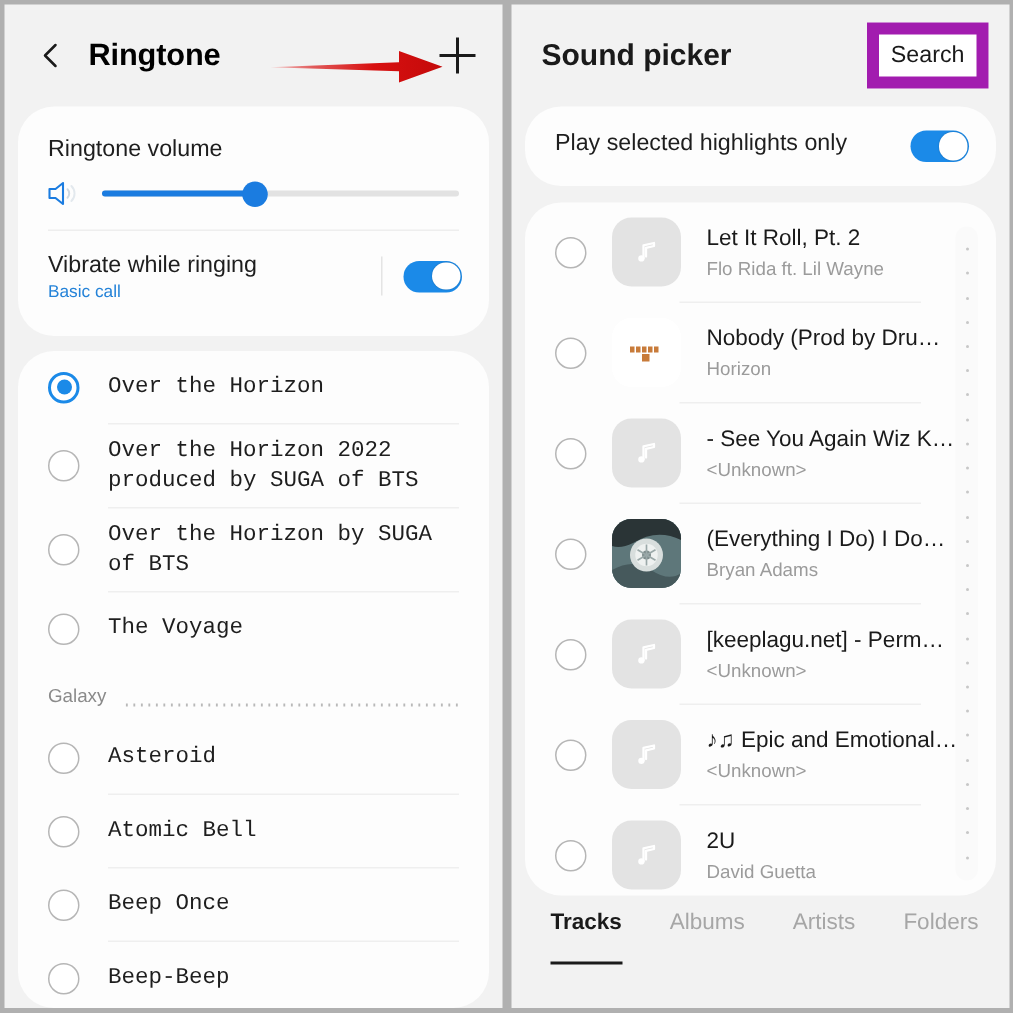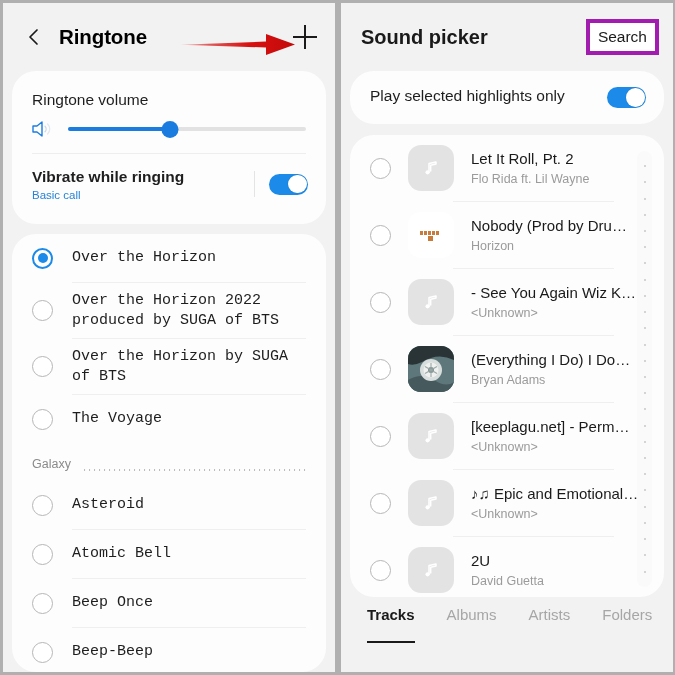--- a/index.html
+++ b/index.html
@@ -137,21 +137,20 @@
   .vib-row {
     display: flex;
     align-items: center;
     padding: 13px 18px 15px 20px;
   }
   .vib-texts { flex: 1 1 auto; }
   .vib-title {
     font-size: 15.5px;
     color: #1e1e1e;
     line-height: 20px;
-    font-weight: bold;
   }
   .vib-sub {
     font-size: 11.5px;
     color: #2583d8;
     margin-top: 2px;
   }
   .toggle-sep {
     width: 1px;
     height: 26px;
     background: #e4e4e4;
@@ -267,21 +266,21 @@
   }
   .sp-title {
     font-size: 20px;
     font-weight: bold;
     color: #1a1a1a;
     flex: 1 1 auto;
   }
   .search-wrap {
     position: relative;
     padding: 5px 8px;
-    border: 4px solid #a21caf;
+    border: 8px solid #a21caf;
     background: #ffffff;
     margin-right: 2px;
   }
   .search-label {
     font-size: 15.5px;
     color: #1a1a1a;
   }
   .hl-card {
     background: #fdfdfd;
     border-radius: 24px;

